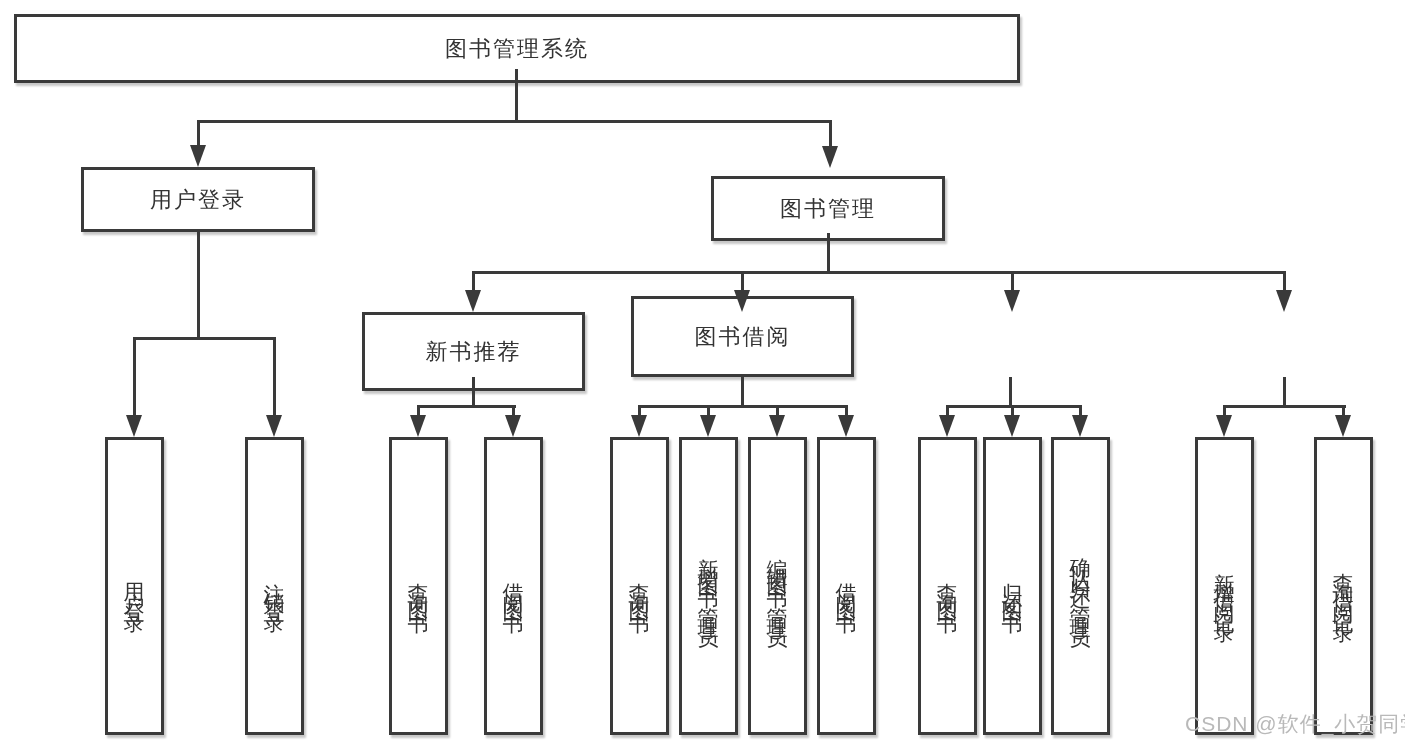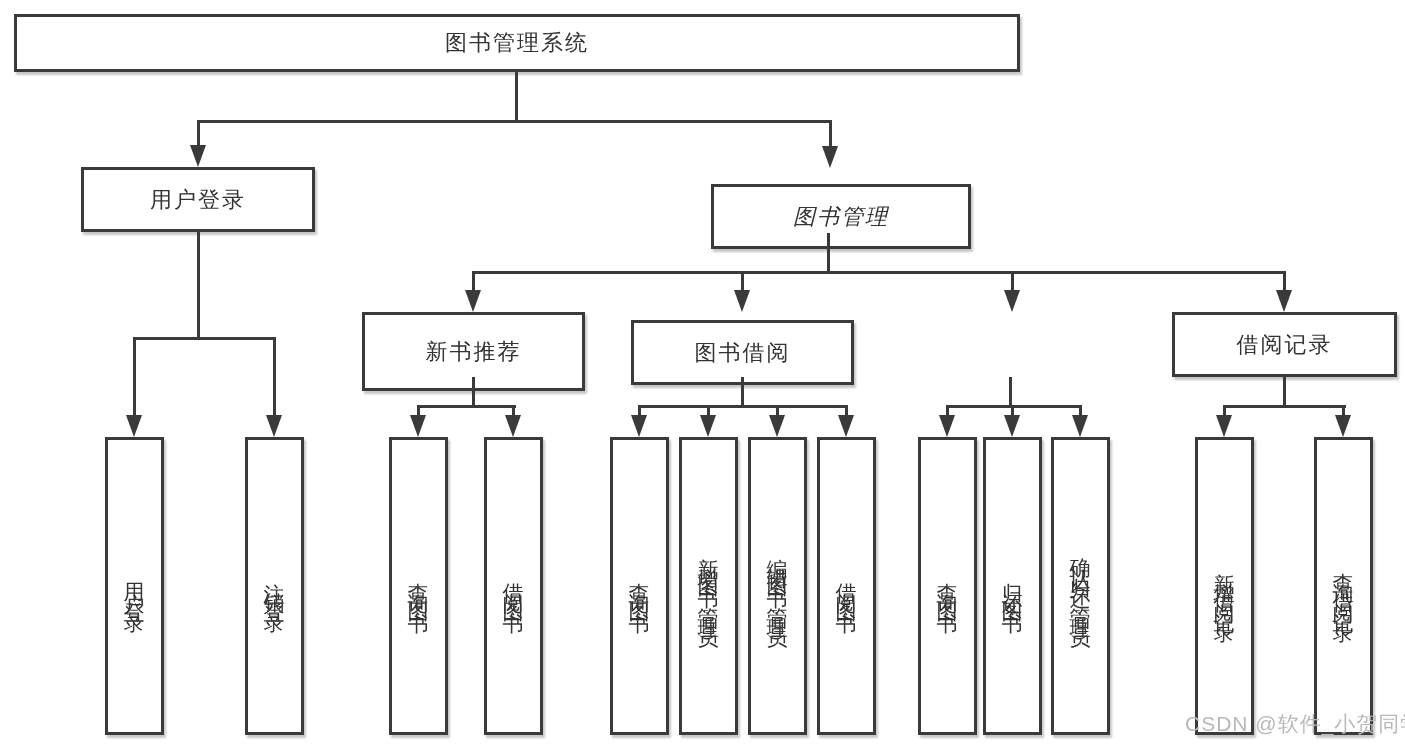--- a/index.html
+++ b/index.html
@@ -28,28 +28,27 @@
   .watermark {
     position:absolute; left:1185px; top:710px; z-index:5;
     font-size:21px; color:#b9b9b9; letter-spacing:1px; white-space:nowrap;
   }
 </style>
 </head>
 <body>
 
 <div class="canvas">
 
-  <div class="box h" style="left:14px; top:14px; width:1006px; height:58px;">图书管理系统</div>
+  <div class="box h" style="left:14px; top:14px; width:1006px; height:69px;">图书管理系统</div>
 
   <div class="box h" style="left:81px; top:167px; width:234px; height:65px;">用户登录</div>
-  <div class="box h" style="left:711px; top:184px; width:260px; height:65px;font-style:italic;">图书管理</div>
+  <div class="box h" style="left:711px; top:176px; width:234px; height:65px;">图书管理</div>
 
   <div class="box h" style="left:362px; top:312px; width:223px; height:79px;">新书推荐</div>
-  <div class="box h" style="left:631px; top:320px; width:223px; height:65px;">图书借阅</div>
-  <div class="box h" style="left:1172px; top:312px; width:225px; height:65px;">借阅记录</div>
+  <div class="box h" style="left:631px; top:296px; width:223px; height:81px;">图书借阅</div>
 
   <div class="box v" style="left:105px; top:437px; width:59px; height:298px;">用户登录</div>
   <div class="box v" style="left:245px; top:437px; width:59px; height:298px;">注销登录</div>
 
   <div class="box v" style="left:389px; top:437px; width:59px; height:298px;">查询图书</div>
   <div class="box v" style="left:484px; top:437px; width:59px; height:298px;">借阅图书</div>
 
   <div class="box v" style="left:610px; top:437px; width:59px; height:298px;">查询图书</div>
   <div class="box v" style="left:679px; top:437px; width:59px; height:298px;">新增图书（管理员）</div>
   <div class="box v" style="left:748px; top:437px; width:59px; height:298px;">编辑图书（管理员）</div>

